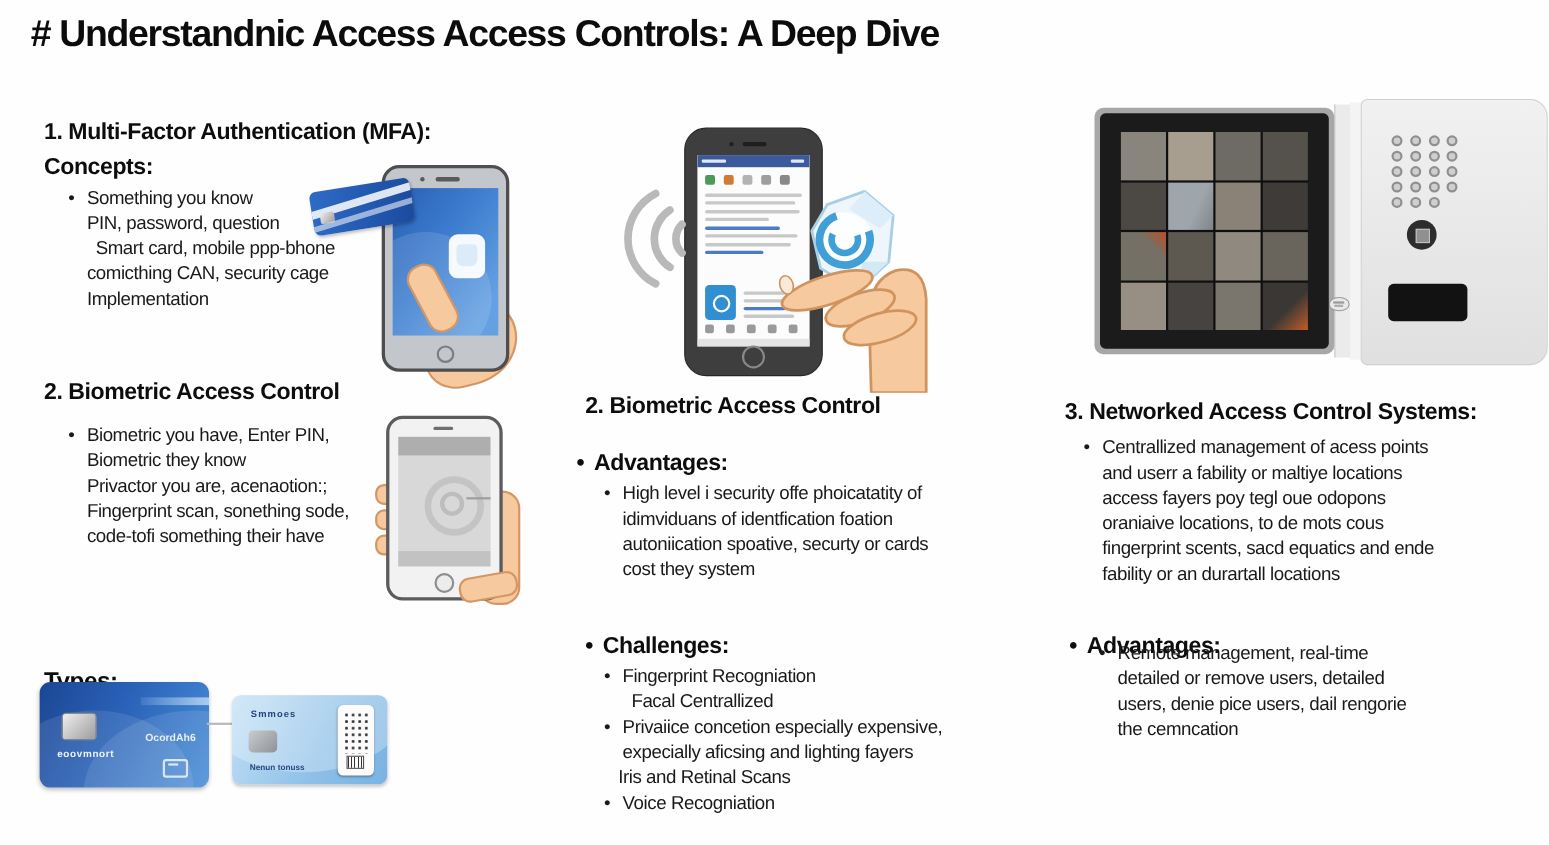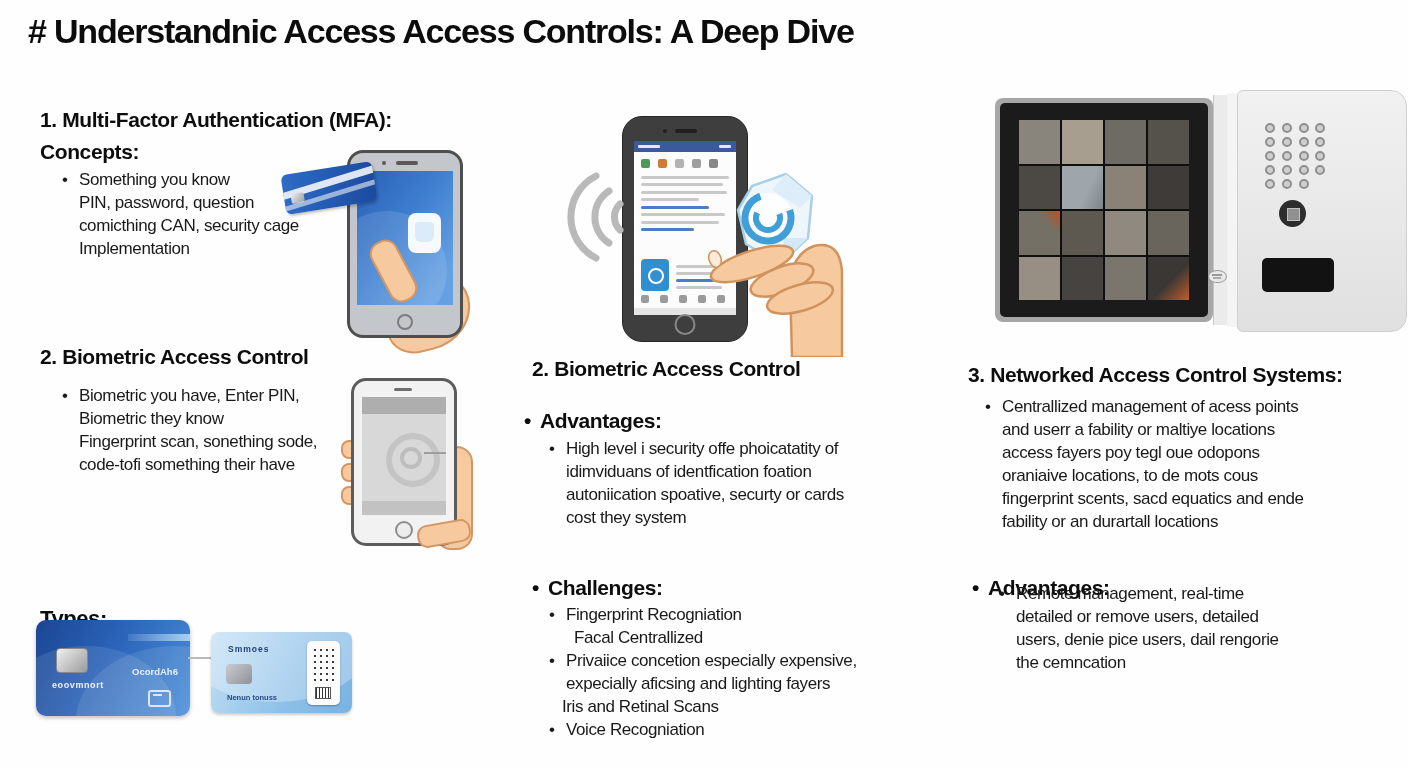--- a/index.html
+++ b/index.html
@@ -116,20 +116,21 @@
 <div class="canvas">
 
   <div class="title"># Understandnic Access Access Controls: A Deep Dive</div>
 
   <div class="h2" style="left:40px;top:108px;">1. Multi-Factor Authentication (MFA):</div>
   <div class="h2" style="left:40px;top:140px;">Concepts:</div>
 
   <div class="blk" style="left:79px;top:168px;">
     <div class="ln bl">Something you know</div>
     <div class="ln">PIN, password, question</div>
+    <div class="ln ind1">Smart card, mobile ppp-bhone</div>
     <div class="ln">comicthing CAN, security cage</div>
     <div class="ln">Implementation</div>
   </div>
 
   <div class="p1">
     <div class="p1-palm"></div>
     <div class="p1-phone">
       <div class="p1-dot"></div>
       <div class="p1-speaker"></div>
       <div class="p1-screen">
@@ -141,20 +142,21 @@
       <div class="p1-chip"></div>
     </div>
     <div class="p1-finger"></div>
   </div>
 
   <div class="h2" style="left:40px;top:345px;">2. Biometric Access Control</div>
 
   <div class="blk" style="left:79px;top:384px;">
     <div class="ln bl">Biometric you have, Enter PIN,</div>
     <div class="ln">Biometric they know</div>
+    <div class="ln">Privactor you are, acenaotion:;</div>
     <div class="ln">Fingerprint scan, sonething sode,</div>
     <div class="ln">code-tofi something their have</div>
   </div>
 
   <div class="p2">
     <div class="p2-palm"></div>
     <div class="p2-fing" style="top:64px;"></div>
     <div class="p2-fing" style="top:87px;"></div>
     <div class="p2-fing" style="top:110px;"></div>
     <div class="p2-phone">

